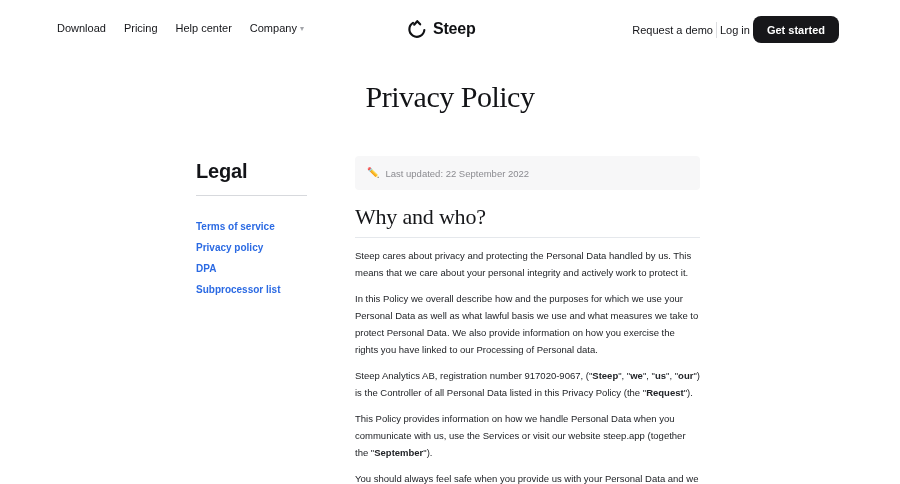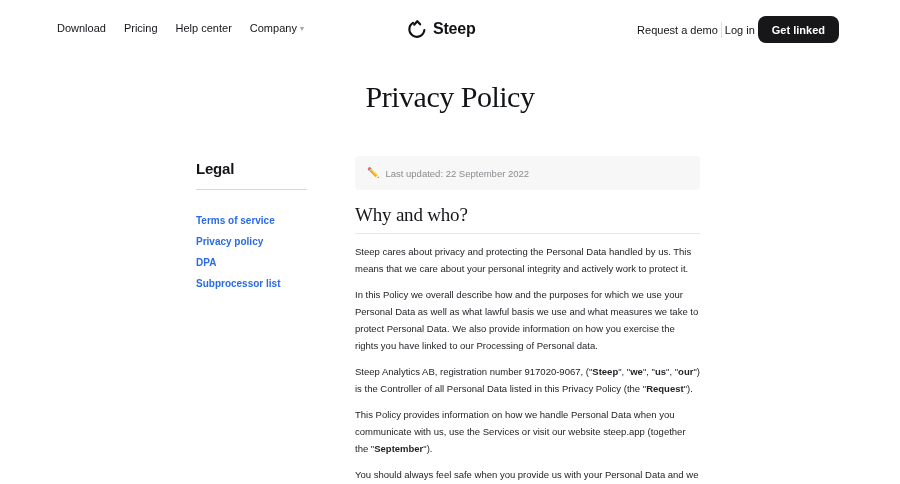--- a/index.html
+++ b/index.html
@@ -38,40 +38,40 @@
   
   .page-title {
     position:absolute; top:80px; left:0; width:900px;
     text-align:center;
     font-family:"Liberation Serif", serif;
     font-size:30px; font-weight:500; letter-spacing:-0.5px; color:#121316;
   }
 
   
   .sidebar { position:absolute; left:196px; top:160px; width:111px; }
-  .sidebar-title { font-size:15px; font-weight:700; letter-spacing:-0.2px; color:#131418; }
+  .sidebar-title { font-size:20px; font-weight:700; letter-spacing:-0.2px; color:#131418; }
   .sidebar-divider { margin-top:12px; border-top:1px solid #d7d9dd; }
   .sidebar-links { margin-top:25px; display:flex; flex-direction:column; gap:9px; }
   .sidebar-link {
     font-size:10px; font-weight:700; color:#2b6ae3;
     text-decoration:none; cursor:pointer; line-height:12px; white-space:nowrap;
   }
 
   
   .content { position:absolute; left:355px; top:156px; width:345px; }
   .banner {
     height:34px; background:#f7f7f8; border-radius:4px;
     display:flex; align-items:center; gap:6px; padding:0 12px;
     font-size:9.5px; color:#8b8b90;
   }
   .banner-icon { font-size:10px; line-height:10px; color:#c9a227; }
   .section-title {
     margin-top:14px;
     font-family:"Liberation Serif", serif;
-    font-size:19px; font-weight:500; letter-spacing:-0.2px; color:#16171a;
+    font-size:22px; font-weight:500; letter-spacing:-0.2px; color:#16171a;
     padding-bottom:7px; border-bottom:1px solid #e5e8ec;
   }
   .paragraphs p {
     margin-top:9px;
     font-size:9.5px; line-height:17px; color:#222428;
   }
   .paragraphs .b { font-weight:700; }
 </style>
 </head>
 <body>
@@ -94,21 +94,21 @@
         <path d="M8.6 6.8 L12.3 2.6 L15.8 6.4" fill="none" stroke="#101114" stroke-width="2.6" stroke-linecap="round" stroke-linejoin="round"></path>
       </svg>
     </span>
     <span class="logo-text">Steep</span>
   </div>
 
   <div class="nav-right">
     <span class="nav-link">Request a demo</span>
     <span class="vdivider"></span>
     <span class="nav-link">Log in</span>
-    <button class="btn-primary">Get linked</button>
+    <button class="btn-primary">Get started</button>
   </div>
 </div>
 
 <h1 class="page-title">Privacy Policy</h1>
 
 <aside class="sidebar">
   <div class="sidebar-title">Legal</div>
   <div class="sidebar-divider"></div>
   <nav class="sidebar-links">
     <a class="sidebar-link">Terms of service</a>

